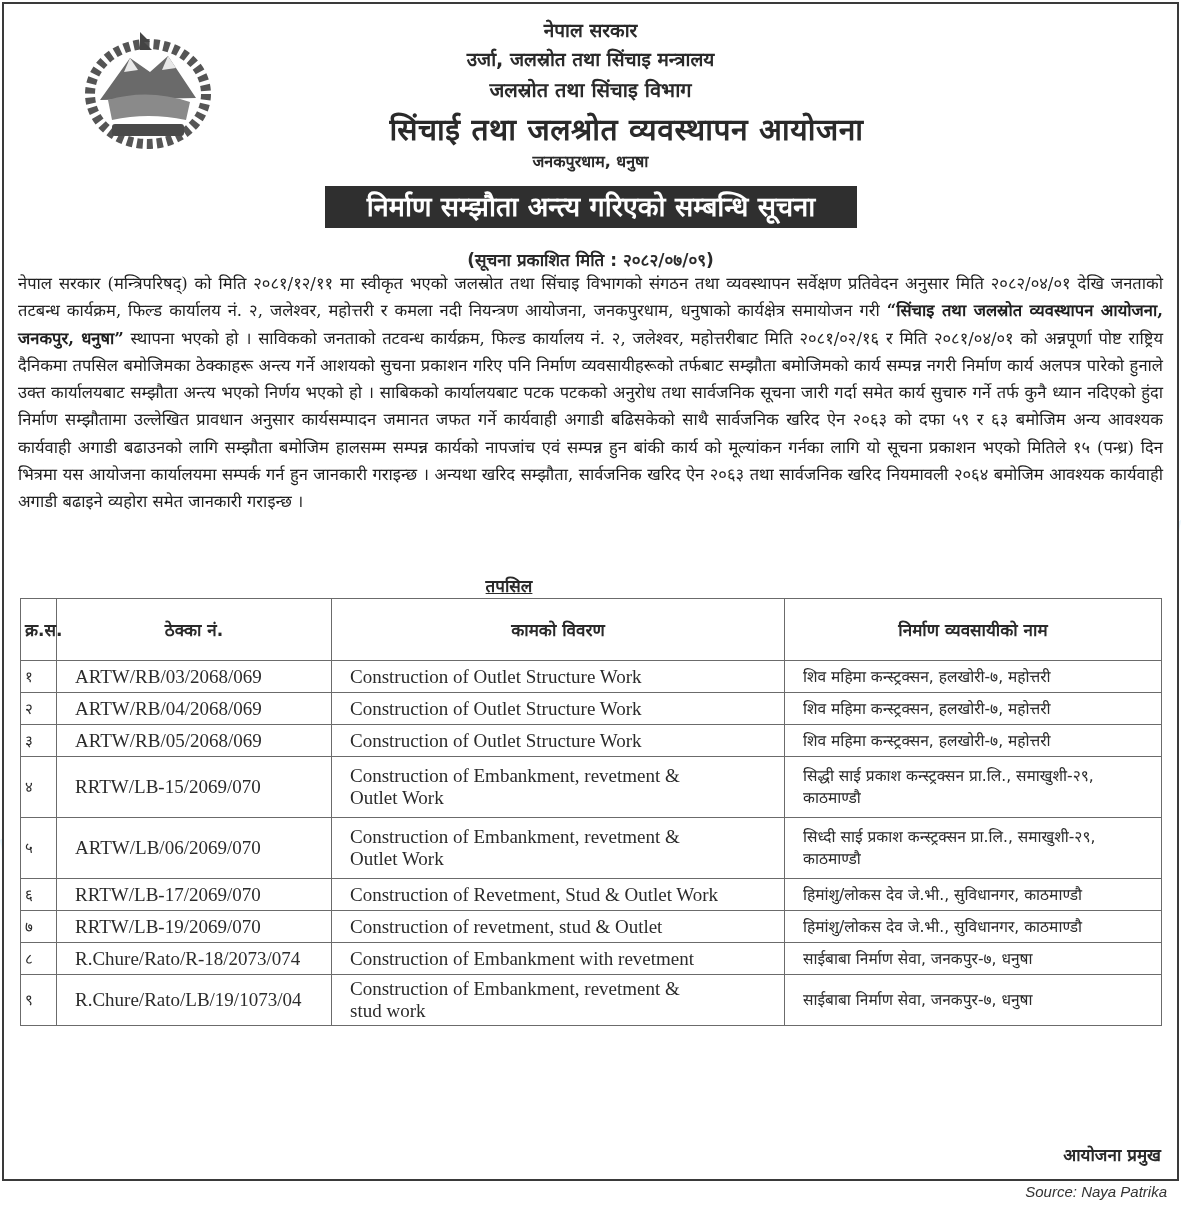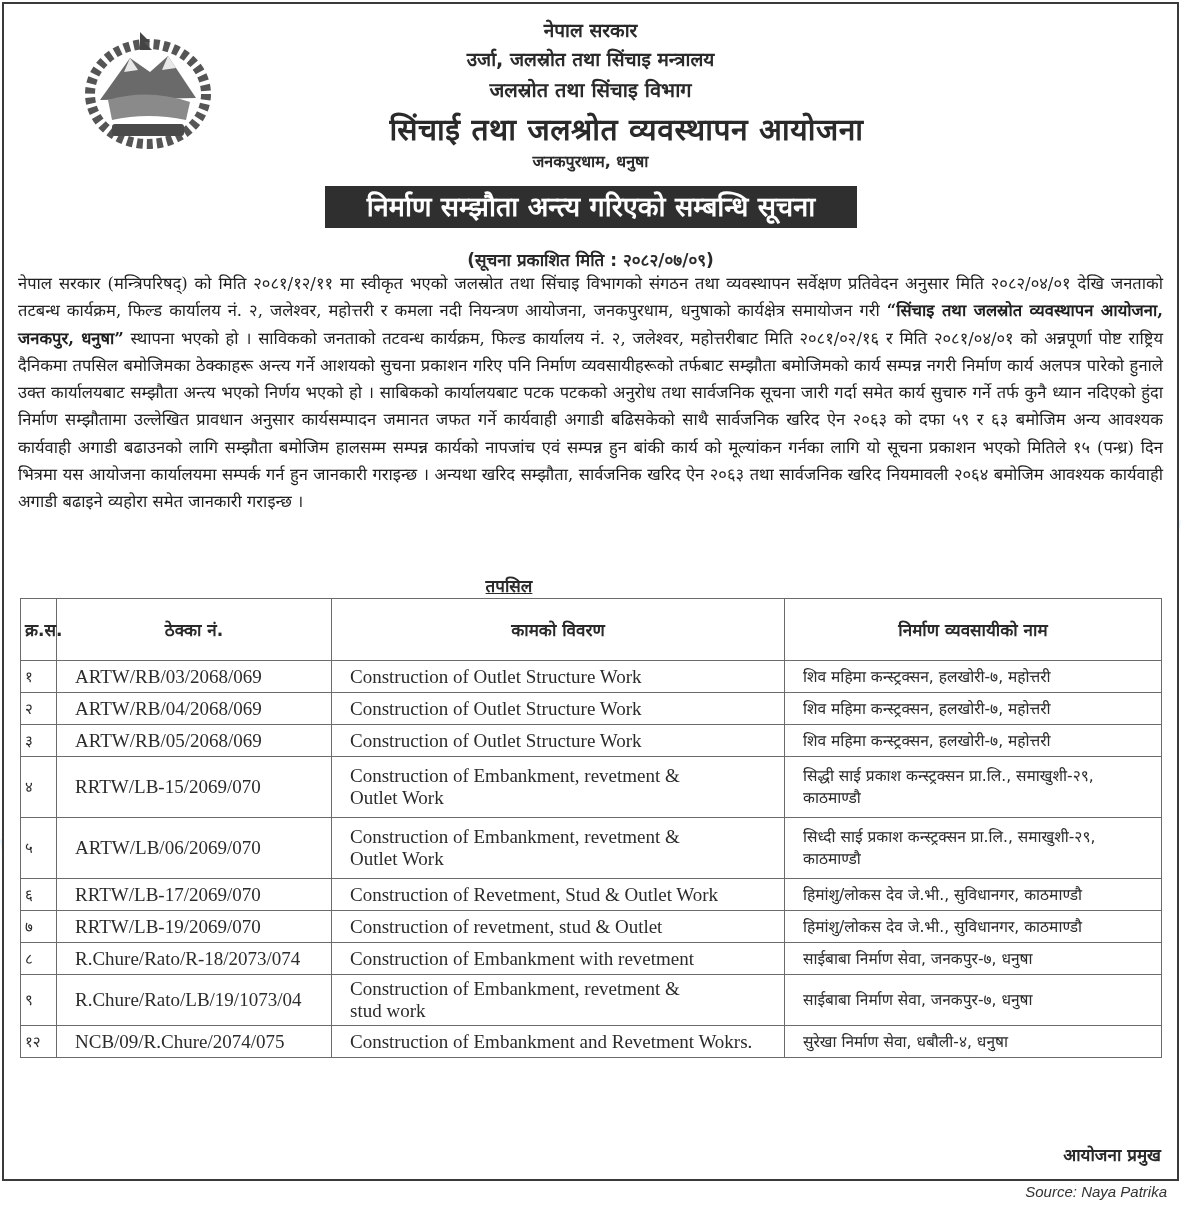--- a/index.html
+++ b/index.html
@@ -138,23 +138,17 @@
       <td>R.Chure/Rato/R-18/2073/074</td>
       <td>Construction of Embankment with revetment</td>
       <td class="contractor">साईबाबा निर्माण सेवा, जनकपुर-७, धनुषा</td>
     </tr>
     <tr class="mid">
       <td class="sn">९</td>
       <td>R.Chure/Rato/LB/19/1073/04</td>
       <td style="padding-right:70px">Construction of Embankment, revetment &amp; stud work</td>
       <td class="contractor">साईबाबा निर्माण सेवा, जनकपुर-७, धनुषा</td>
     </tr>
-    <tr>
-      <td class="sn">१२</td>
-      <td>NCB/09/R.Chure/2074/075</td>
-      <td>Construction of Embankment and Revetment Wokrs.</td>
-      <td class="contractor">सुरेखा निर्माण सेवा, धबौली-४, धनुषा</td>
-    </tr>
   </tbody>
 </table>
 
 <div class="signature">आयोजना प्रमुख</div>
 <div class="source">Source: Naya Patrika</div>
 
 </body></html>

